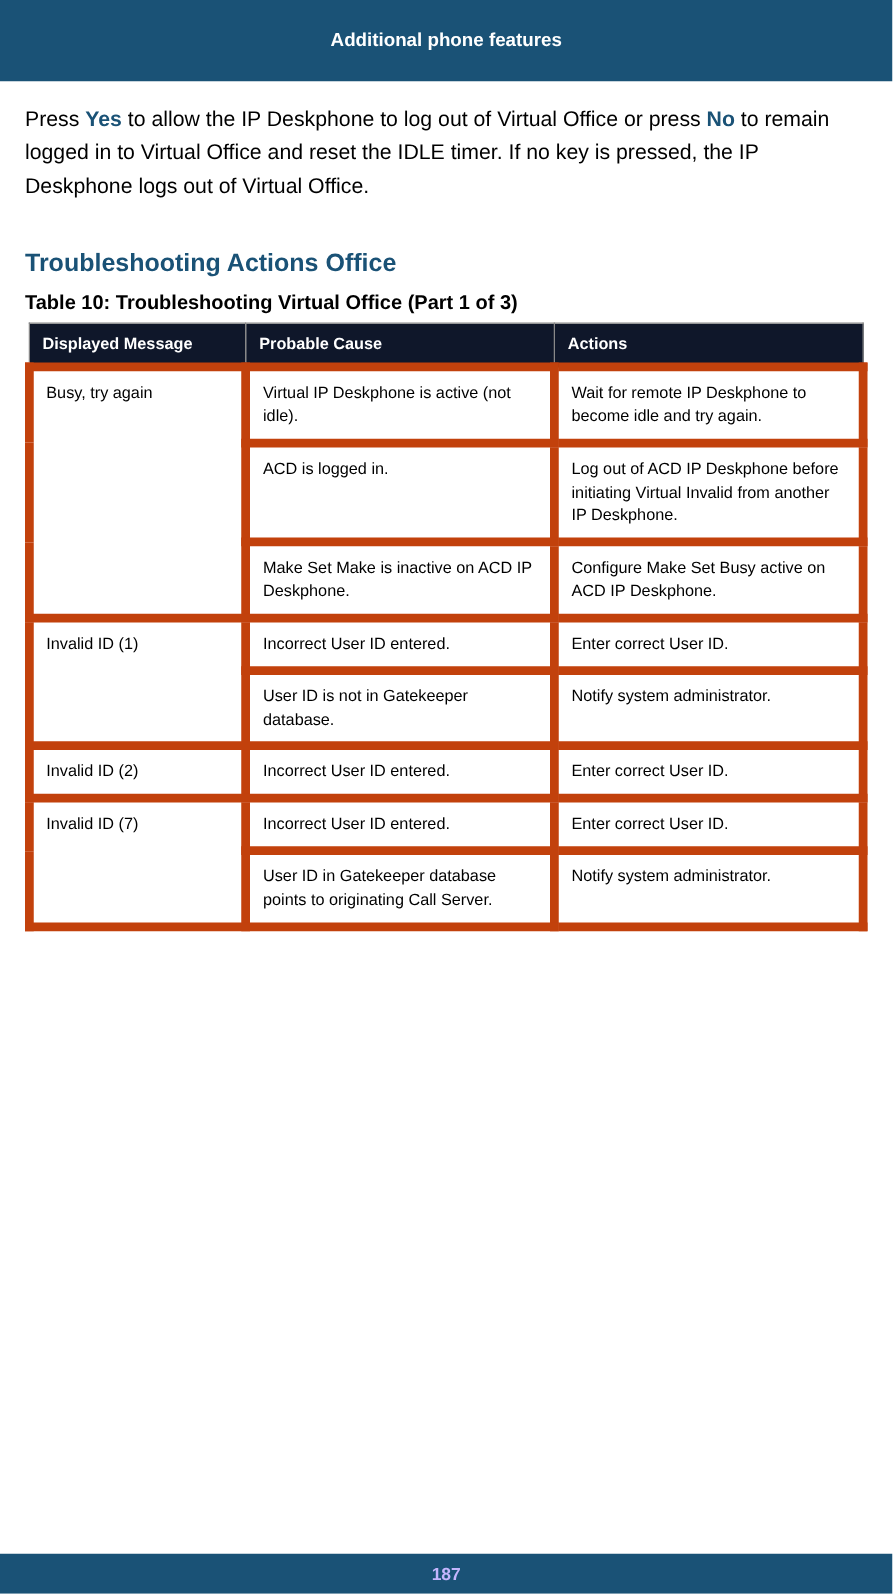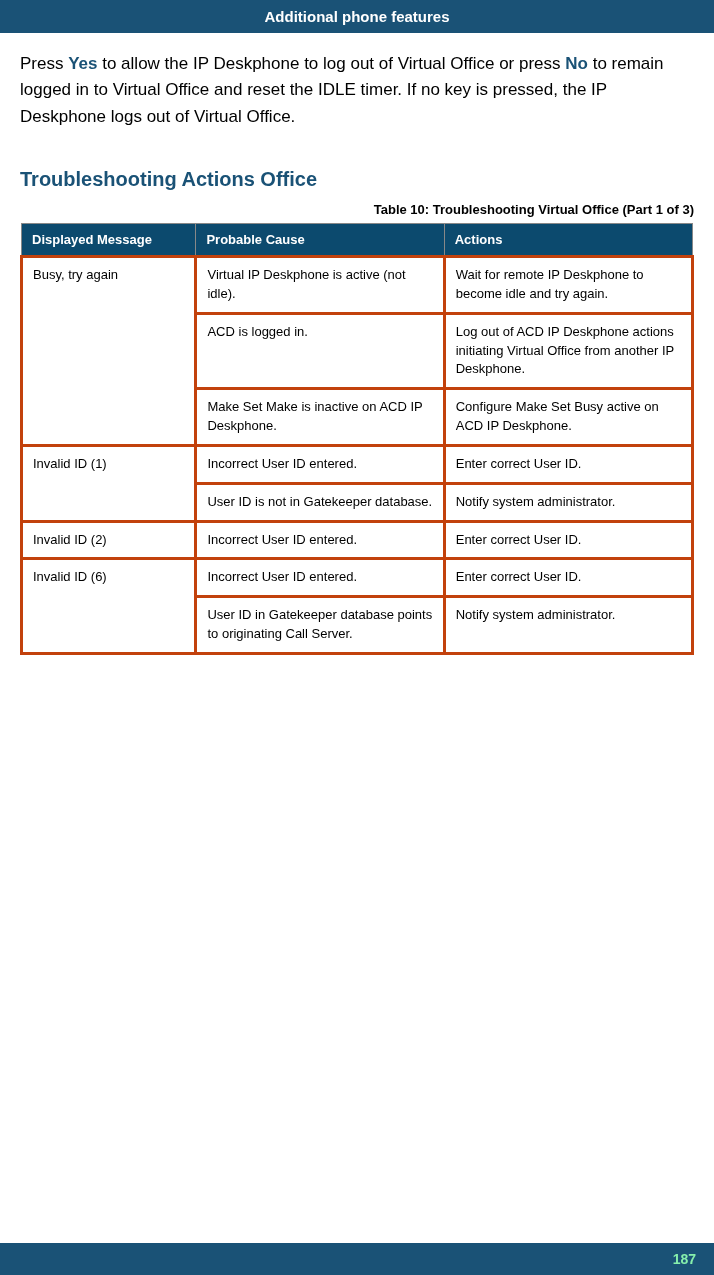--- a/index.html
+++ b/index.html
@@ -17,21 +17,21 @@
       color: #000000;
       position: relative;
     }
 
     .header-bar {
       background: #1a5276;
       color: #ffffff;
       text-align: center;
       font-weight: bold;
       font-size: 15px;
-      padding: 8px 0;
+      padding: 24px 0;
       width: 100%;
     }
 
     .content {
       padding: 18px 20px 20px 20px;
     }
 
     .intro-text {
       font-size: 17px;
       line-height: 1.55;
@@ -61,62 +61,61 @@
       line-height: 1.55;
       margin-bottom: 14px;
     }
 
     .table-link {
       color: #1a5276;
       text-decoration: none;
     }
 
     .table-title {
-      font-size: 13px;
+      font-size: 16px;
       font-weight: bold;
       margin-bottom: 6px;
-      text-align: right;
     }
 
     table {
       width: 100%;
       border-collapse: collapse;
       font-size: 13px;
     }
 
     table th {
-      background: #0c4a6e;
+      background: #0f172a;
       color: #ffffff;
       font-weight: bold;
       padding: 8px 10px;
       text-align: left;
       border: 1px solid #888;
       vertical-align: top;
     }
 
     table td {
       padding: 8px 10px;
-      border: 3px solid #c2410c;
+      border: 7px solid #c2410c;
       vertical-align: top;
       line-height: 1.45;
     }
 
     table td.displayed-msg {
       font-weight: normal;
       vertical-align: top;
     }
 
     .footer-bar {
       position: absolute;
       bottom: 0;
       left: 0;
       width: 100%;
       background: #1a5276;
-      color: #86efac;
-      text-align: right;
+      color: #c4b5fd;
+      text-align: center;
       font-size: 14px;
       font-weight: bold;
       padding: 8px 18px;
     }
   </style>
 </head>
 <body>
 
 <div class="header-bar">
   <span>Additional phone features</span>
@@ -144,21 +143,21 @@
     <tbody>
 
       <tr>
         <td class="displayed-msg" rowspan="3">Busy, try again</td>
         <td>Virtual IP Deskphone is active (not idle).</td>
         <td>Wait for remote IP Deskphone to become idle and try again.</td>
       </tr>
 
       <tr>
         <td>ACD is logged in.</td>
-        <td>Log out of ACD IP Deskphone actions initiating Virtual Office from another IP Deskphone.</td>
+        <td>Log out of ACD IP Deskphone before initiating Virtual Invalid from another IP Deskphone.</td>
       </tr>
 
       <tr>
         <td>Make Set Make is inactive on ACD IP Deskphone.</td>
         <td>Configure Make Set Busy active on ACD IP Deskphone.</td>
       </tr>
 
       <tr>
         <td class="displayed-msg" rowspan="2">Invalid ID (1)</td>
         <td>Incorrect User ID entered.</td>
@@ -170,21 +169,21 @@
         <td>Notify system administrator.</td>
       </tr>
 
       <tr>
         <td class="displayed-msg">Invalid ID (2)</td>
         <td>Incorrect User ID entered.</td>
         <td>Enter correct User ID.</td>
       </tr>
 
       <tr>
-        <td class="displayed-msg" rowspan="2">Invalid ID (6)</td>
+        <td class="displayed-msg" rowspan="2">Invalid ID (7)</td>
         <td>Incorrect User ID entered.</td>
         <td>Enter correct User ID.</td>
       </tr>
 
       <tr>
         <td>User ID in Gatekeeper database points to originating Call Server.</td>
         <td>Notify system administrator.</td>
       </tr>
     </tbody>
   </table>

